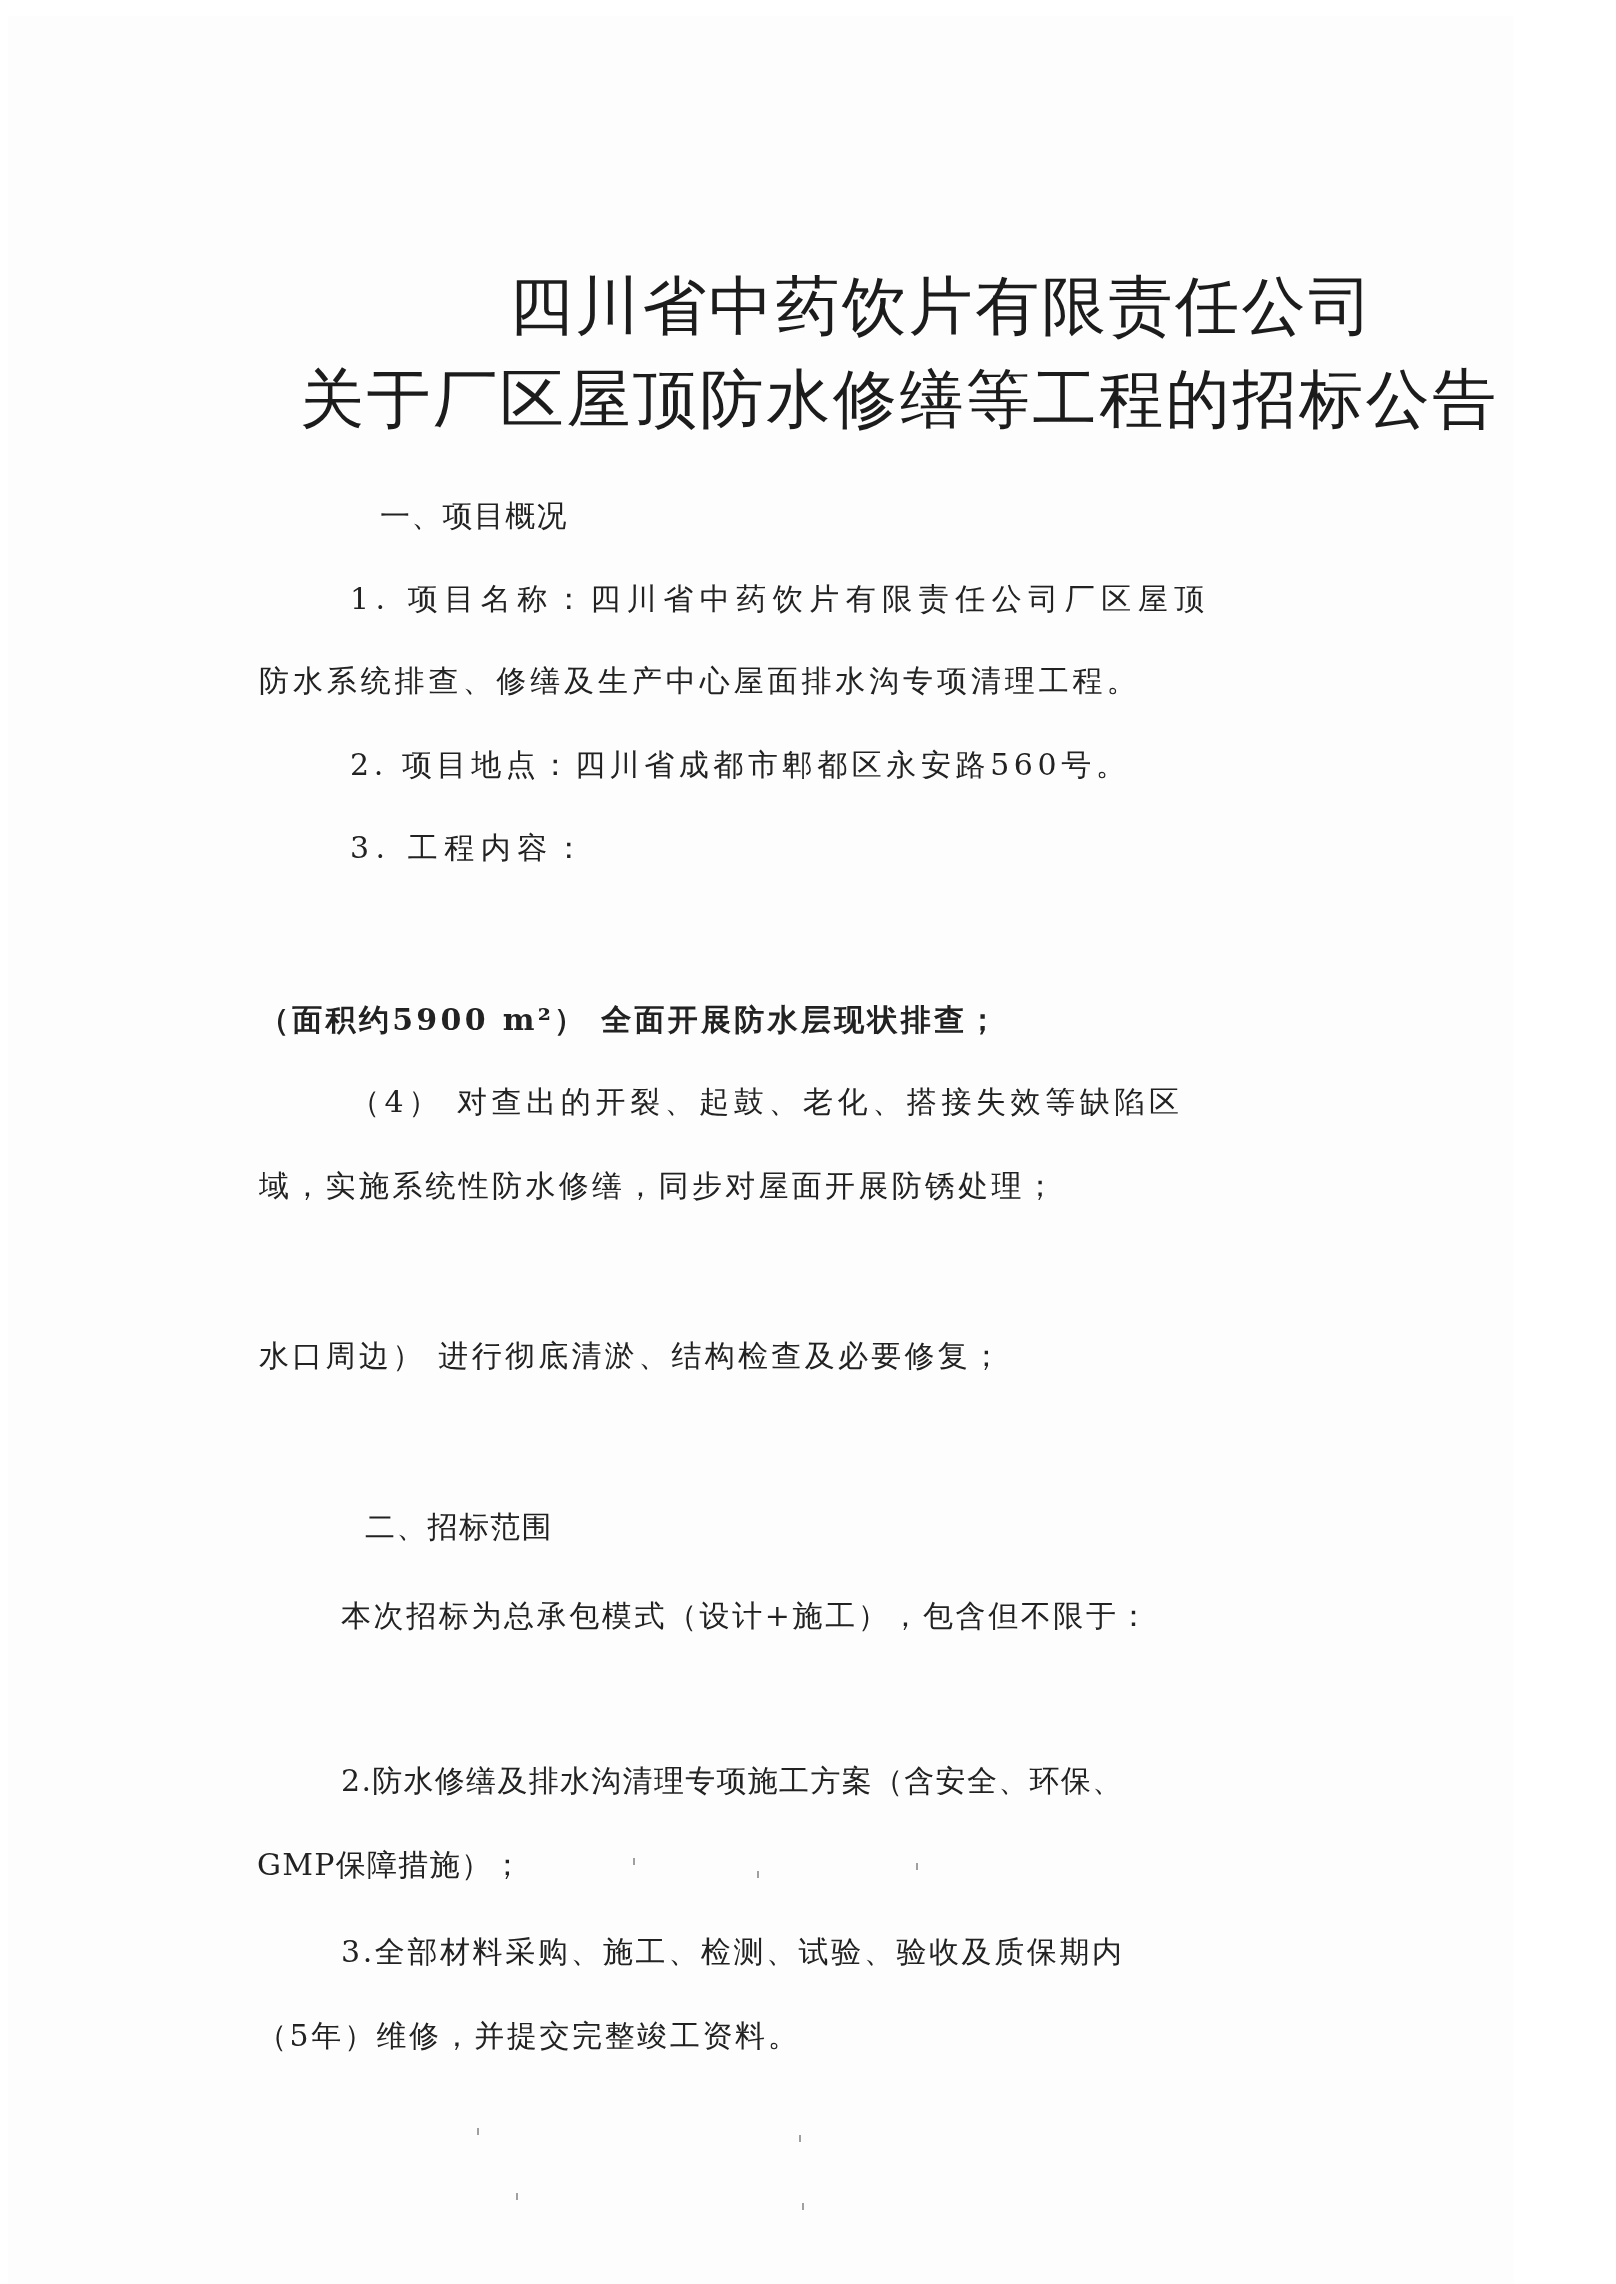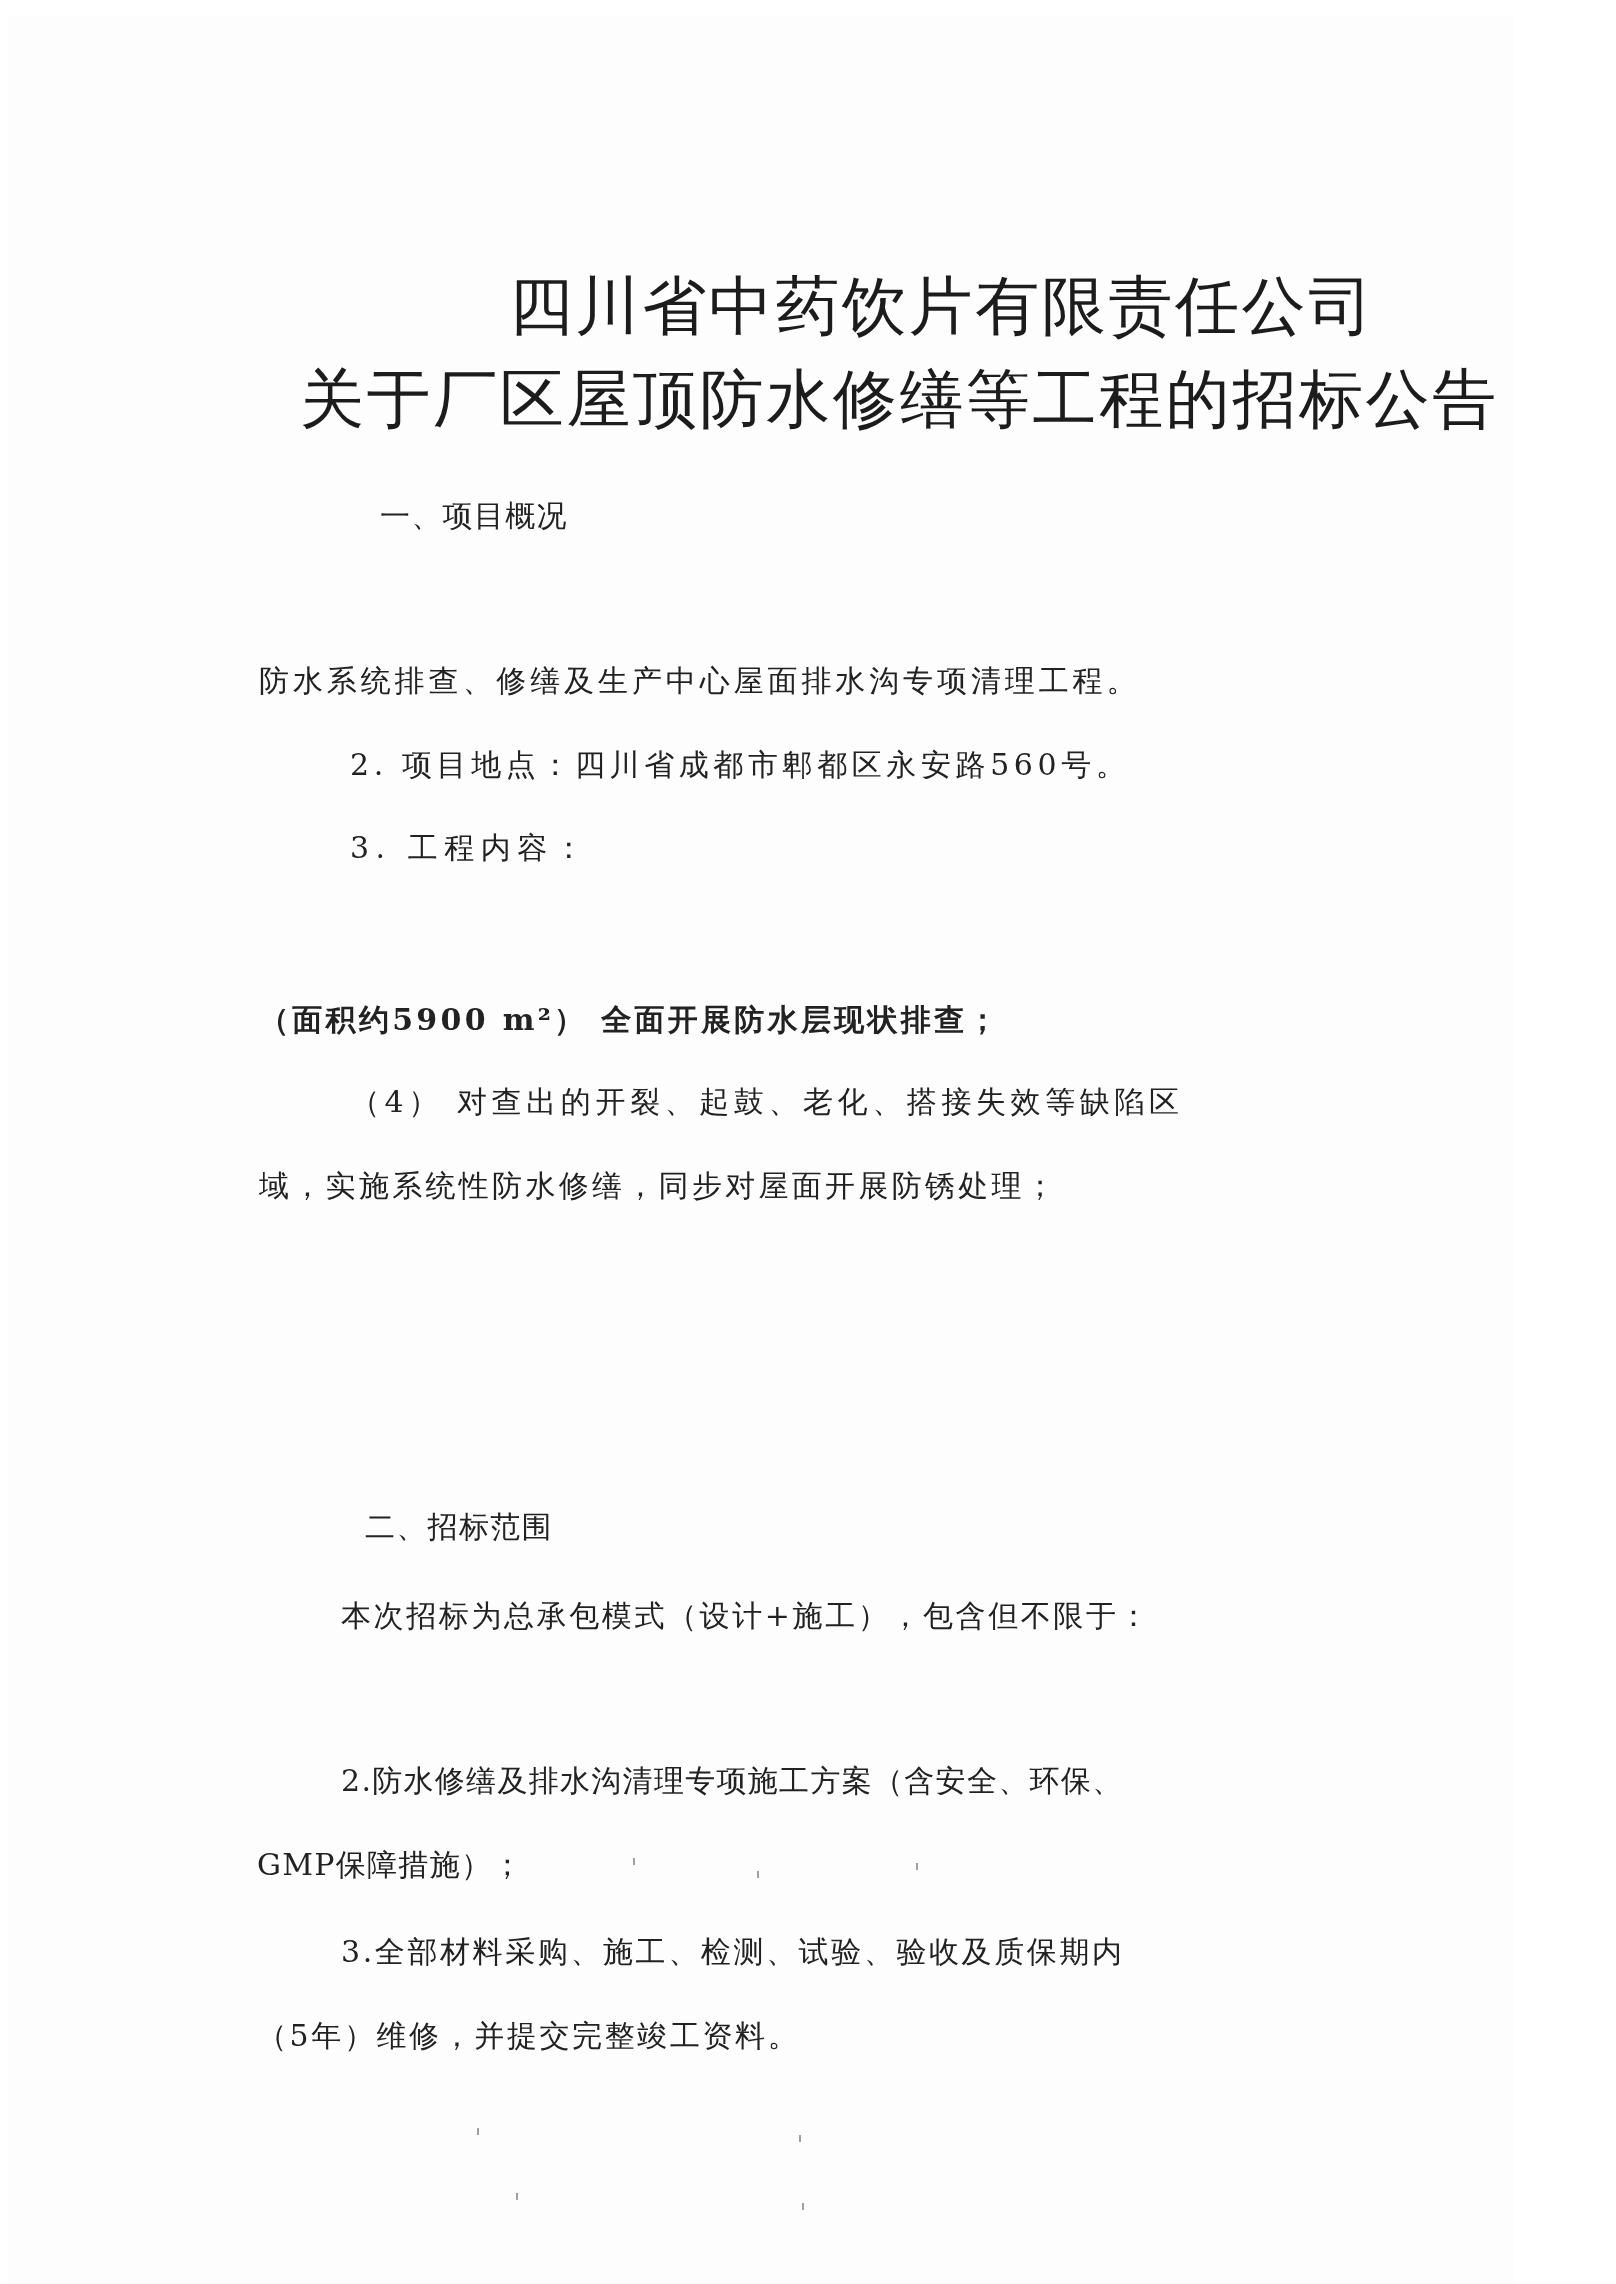--- a/index.html
+++ b/index.html
@@ -27,31 +27,33 @@
 </head>
 <body>
 
 <div class="page">
 
   <div class="title t1">四川省中药饮片有限责任公司</div>
   <div class="title t2">关于厂区屋顶防水修缮等工程的招标公告</div>
 
   <div class="line tight" style="left:372px; top:474px;">一、项目概况</div>
 
+  <div class="line spaced" style="left:342px; top:557px;">1. 项目名称：四川省中药饮片有限责任公司厂区屋顶</div>
   <div class="line spaced" style="left:251px; top:639px; letter-spacing:3.9px;">防水系统排查、修缮及生产中心屋面排水沟专项清理工程。</div>
 
   <div class="line spaced" style="left:342px; top:723px; letter-spacing:4.6px;">2. 项目地点：四川省成都市郫都区永安路560号。</div>
 
   <div class="line spaced" style="left:342px; top:806px;">3. 工程内容：</div>
 
   <div class="line spaced" style="left:251px; top:978px; letter-spacing:3.3px;font-weight:bold;">（面积约5900 m²） 全面开展防水层现状排查；</div>
 
   <div class="line spaced" style="left:342px; top:1060px; letter-spacing:4.6px;">（4） 对查出的开裂、起鼓、老化、搭接失效等缺陷区</div>
   <div class="line spaced" style="left:251px; top:1144px; letter-spacing:3.3px;">域，实施系统性防水修缮，同步对屋面开展防锈处理；</div>
 
+  <div class="line spaced" style="left:251px; top:1314px; letter-spacing:3.3px;">水口周边） 进行彻底清淤、结构检查及必要修复；</div>
 
 
   <div class="line tight" style="left:357px; top:1485px;">二、招标范围</div>
 
   <div class="line spaced" style="left:333px; top:1574px; letter-spacing:2.6px;">本次招标为总承包模式（设计+施工），包含但不限于：</div>
 
 
   <div class="line" style="left:333px; top:1739px; letter-spacing:1.3px;">2.防水修缮及排水沟清理专项施工方案（含安全、环保、</div>
   <div class="line" style="left:249px; top:1823px; letter-spacing:1.3px;">GMP保障措施）；</div>
 

